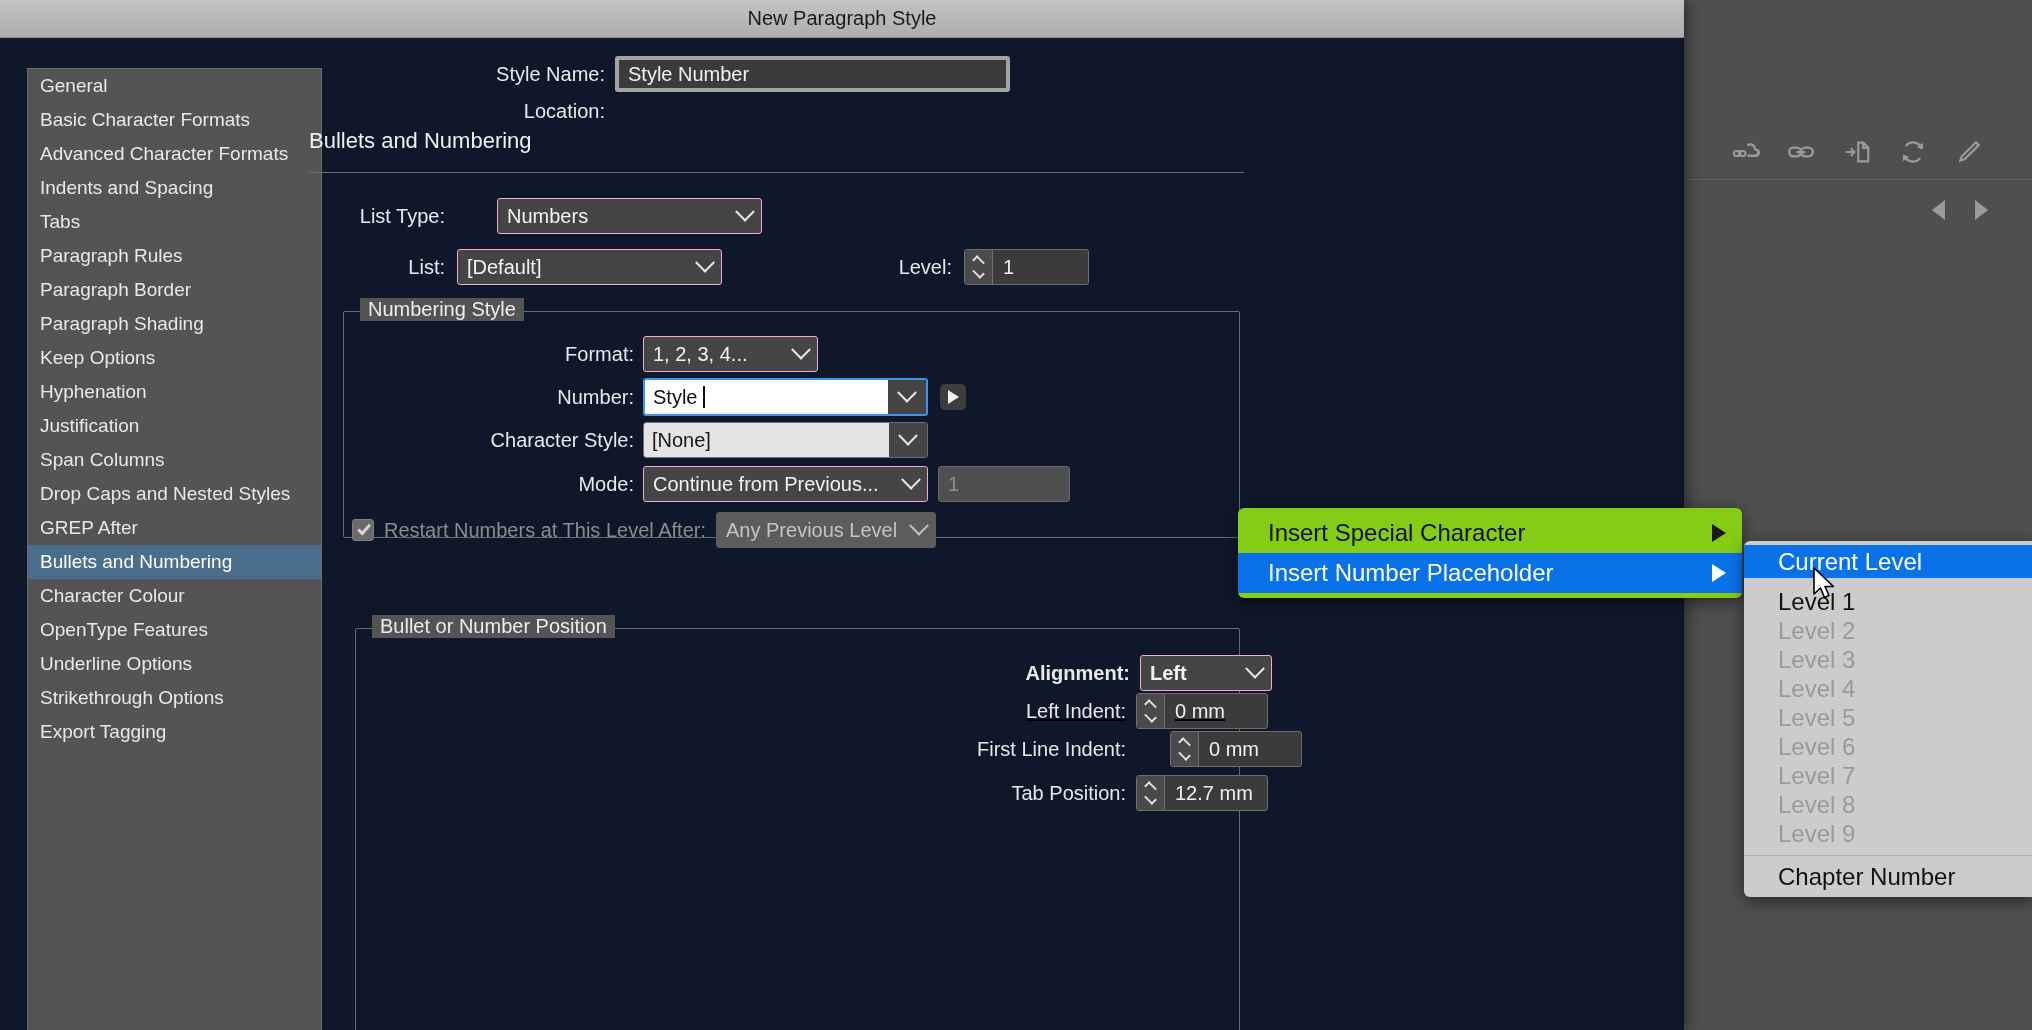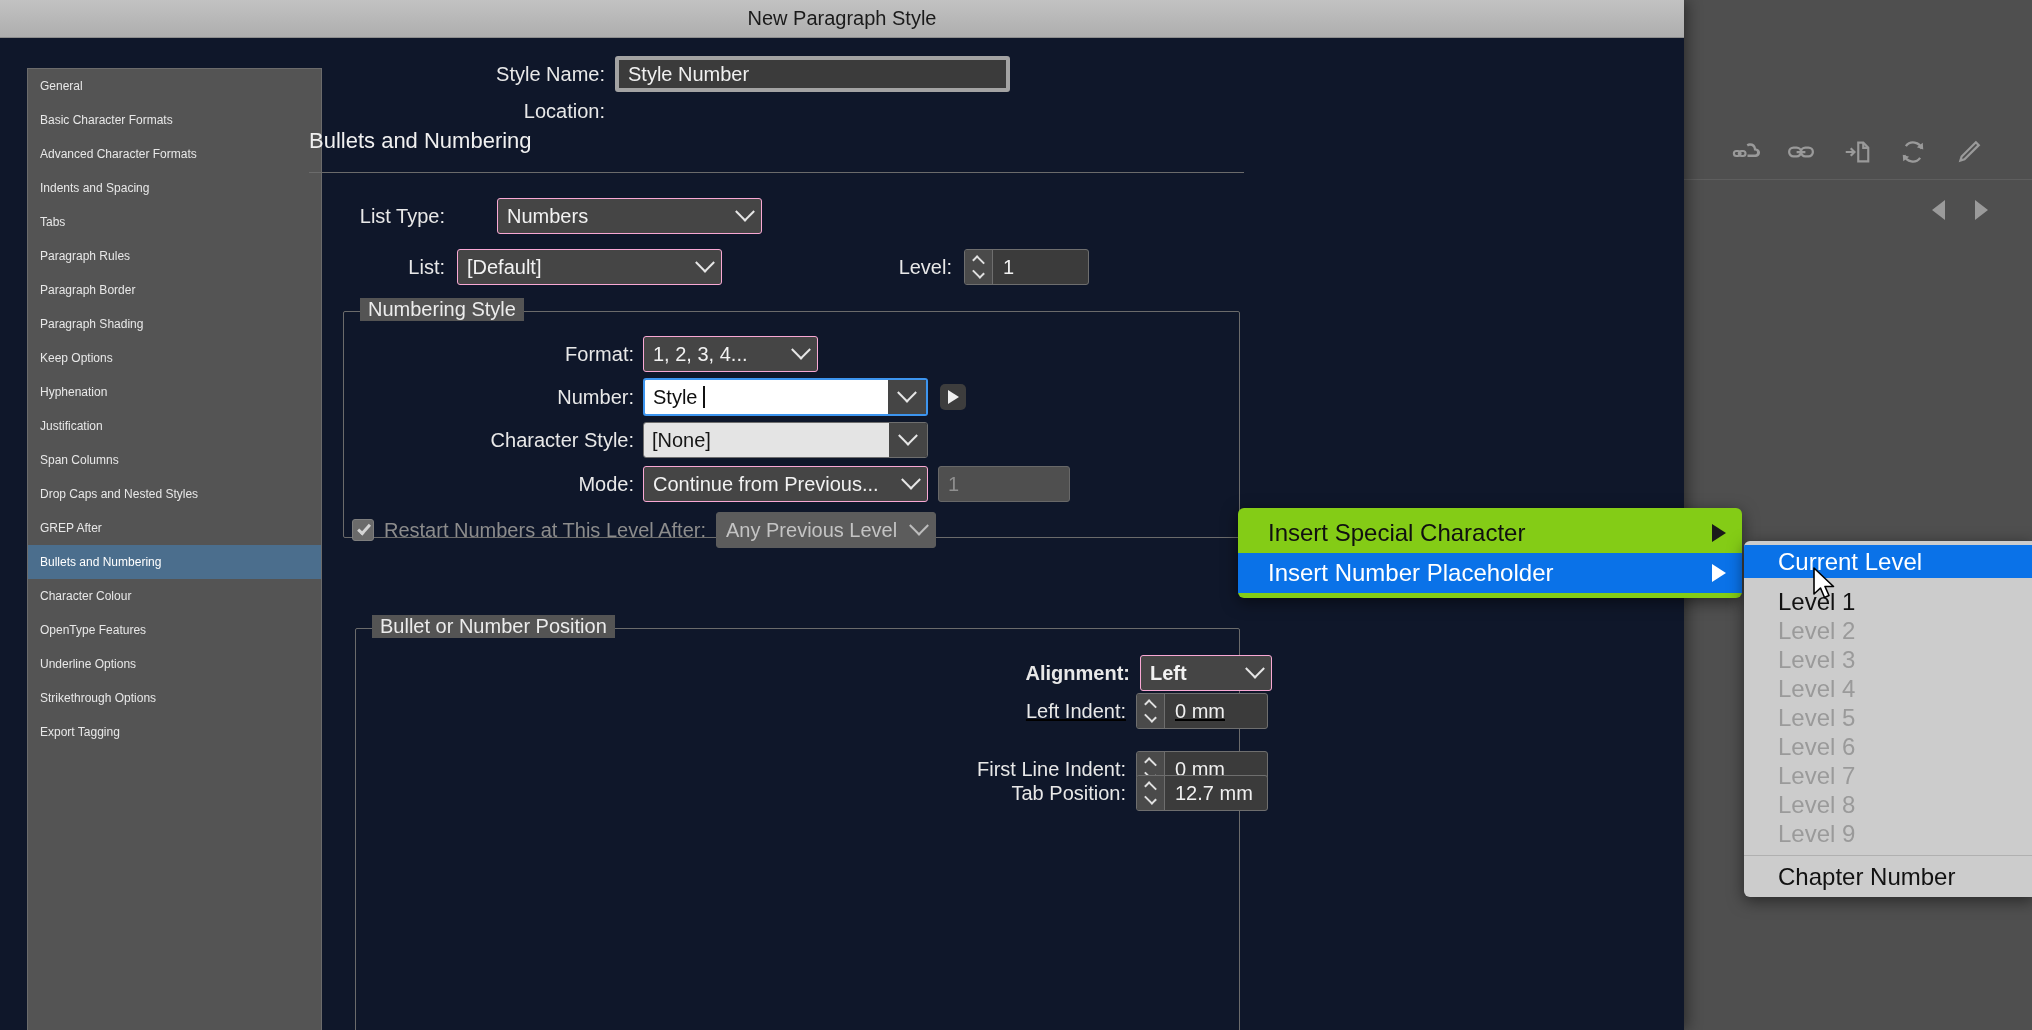--- a/index.html
+++ b/index.html
@@ -65,21 +65,21 @@
     width: 295px; height: 962px;
     border: 1px solid #6b6b6b;
     border-bottom: none;
     background: #545454;
     overflow: hidden;
   }
   .side-item {
     height: 34px;
     display: flex; align-items: center;
     padding-left: 12px;
-    font-size: 12px;
+    font-size: 19px;
     color: #e8e8e8;
     white-space: nowrap;
   }
   .side-item.selected {
     background: #4b6e8d;
     color: #ffffff;
   }
 
   
   #content {
@@ -490,21 +490,21 @@
         <div class="lbl" style="width:770px;">Left Indent:</div>
         <div class="stepper" style="width:132px; margin-left:10px;">
           <div class="arrows">
             <span class="sp-up"></span>
             <span class="sp-dn"></span>
           </div>
           <div class="val">0 mm</div>
         </div>
       </div>
 
-      <div class="row" style="position:absolute; left:0; top:122px;">
+      <div class="row" style="position:absolute; left:0; top:102px;gap:34px;">
         <div class="lbl" style="width:770px;">First Line Indent:</div>
         <div class="stepper" style="width:132px; margin-left:10px;">
           <div class="arrows">
             <span class="sp-up"></span>
             <span class="sp-dn"></span>
           </div>
           <div class="val">0 mm</div>
         </div>
       </div>
 

